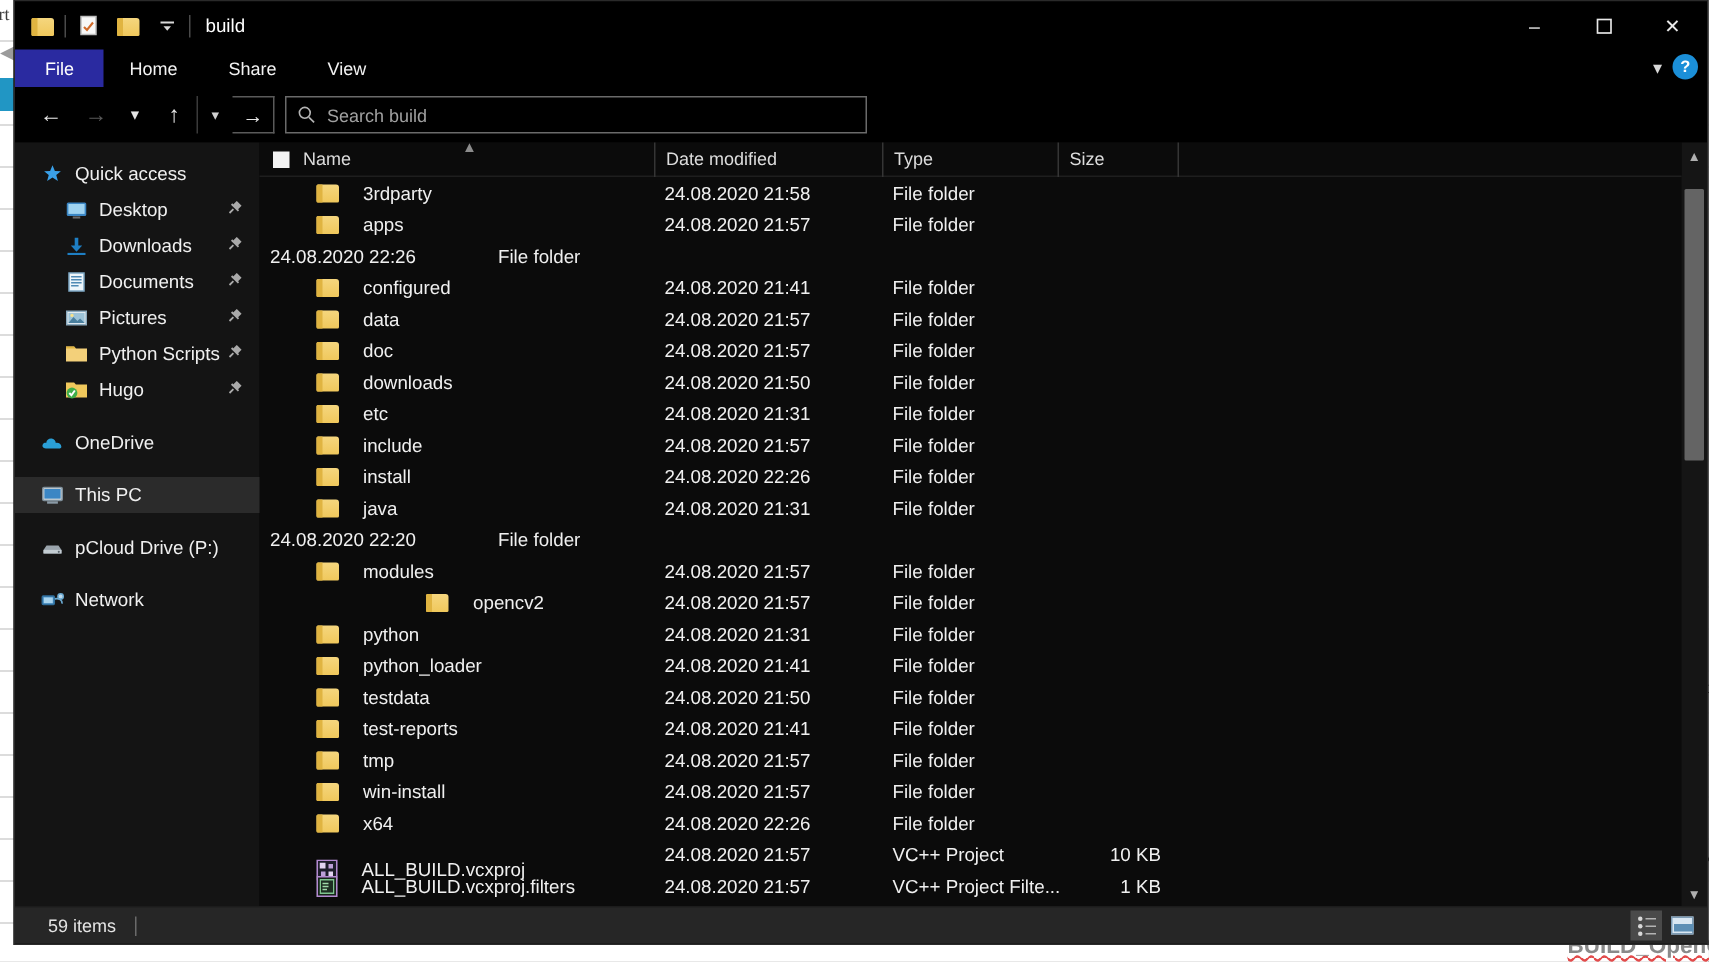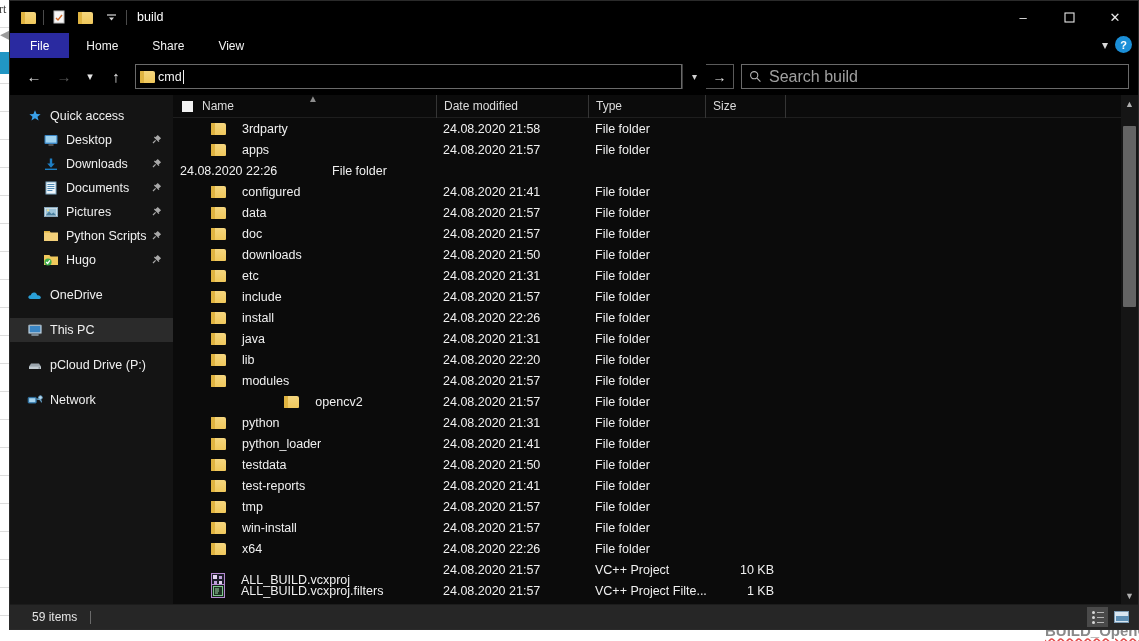--- a/index.html
+++ b/index.html
@@ -91,21 +91,21 @@
               border: 1px solid #6a6a6a; background: #000; margin-left: 4px; }
   .addr-icon { width: 22px; display:flex; align-items:center; justify-content:center; }
   .addr-text { font-size: 12.5px; color: #f4f4f4; }
   .addr-caret { width:1px; height:14px; background:#f0f0f0; margin-left:1px; }
   .addr-drop { width: 24px; height: 25px; display:flex; align-items:center; justify-content:center;
                color:#d0d0d0; font-size: 10px; border-left:1px solid #3a3a3a; }
   .addr-go { width: 28px; height: 25px; display:flex; align-items:center; justify-content:center;
              color:#e6e6e6; font-size: 14px; border:1px solid #5a5a5a; border-left:none; }
   .searchwrap { width: 388px; height: 25px; border: 1px solid #6a6a6a; background: #000;
                 display:flex; align-items:center; margin-left: 7px; }
-  .search-ph { font-size: 16px; color: #a0a0a0; }
+  .search-ph { font-size: 12px; color: #a0a0a0; }
 
   
   .body { flex: 1 1 auto; display: flex; min-height: 0; background: #0b0b0b; }
 
   
   .navpane {
     width: 163px; flex: 0 0 163px; background: #141414;
     padding-top: 9px; font-size: 12.5px;
   }
   .nav-item {
@@ -244,27 +244,20 @@
       <span class="help">?</span>
     </div>
   </div>
 
   <div class="navbar">
     <div class="navbtn">←</div>
     <div class="navbtn dim">→</div>
     <div class="navbtn small">▾</div>
     <div class="navbtn">↑</div>
 
-    <div class="addrwrap">
-      <span class="addr-icon">
-        <span class="folder" style="width:13px;height:11px;"></span>
-      </span>
-      <span class="addr-text">cmd</span>
-      <span class="addr-caret"></span>
-    </div>
     <div class="addr-drop">▾</div>
     <div class="addr-go">→</div>
 
     <div class="searchwrap">
       <span style="width:27px;display:flex;align-items:center;justify-content:center;">
         <svg width="13" height="13" viewBox="0 0 13 13" aria-hidden="true">
           <circle cx="5.2" cy="5.2" r="3.6" fill="none" stroke="#b4b4b4" stroke-width="1.1"></circle>
           <path d="M8 8.2 L11.4 11.6" stroke="#b4b4b4" stroke-width="1.1"></path>
         </svg>
       </span>
@@ -538,26 +531,20 @@
               <span style="display: flex;">
                 <span class="folder"></span>
               </span>
               <span>java</span>
             </div>
             <div class="c-date" style="width: 152px;">24.08.2020 21:31</div>
             <div class="c-type" style="width: 117px;">File folder</div>
             <div class="c-size" style="width: 80px;"></div>
           </div>
           <div class="row">
-            <div class="c-name" style="width: 263px;">
-              <span style="display: flex;">
-                <span class="folder"></span>
-              </span>
-              <span>lib</span>
-            </div>
             <div class="c-date" style="width: 152px;">24.08.2020 22:20</div>
             <div class="c-type" style="width: 117px;">File folder</div>
             <div class="c-size" style="width: 80px;"></div>
           </div>
           <div class="row">
             <div class="c-name" style="width: 263px;">
               <span style="display: flex;">
                 <span class="folder"></span>
               </span>
               <span>modules</span>

